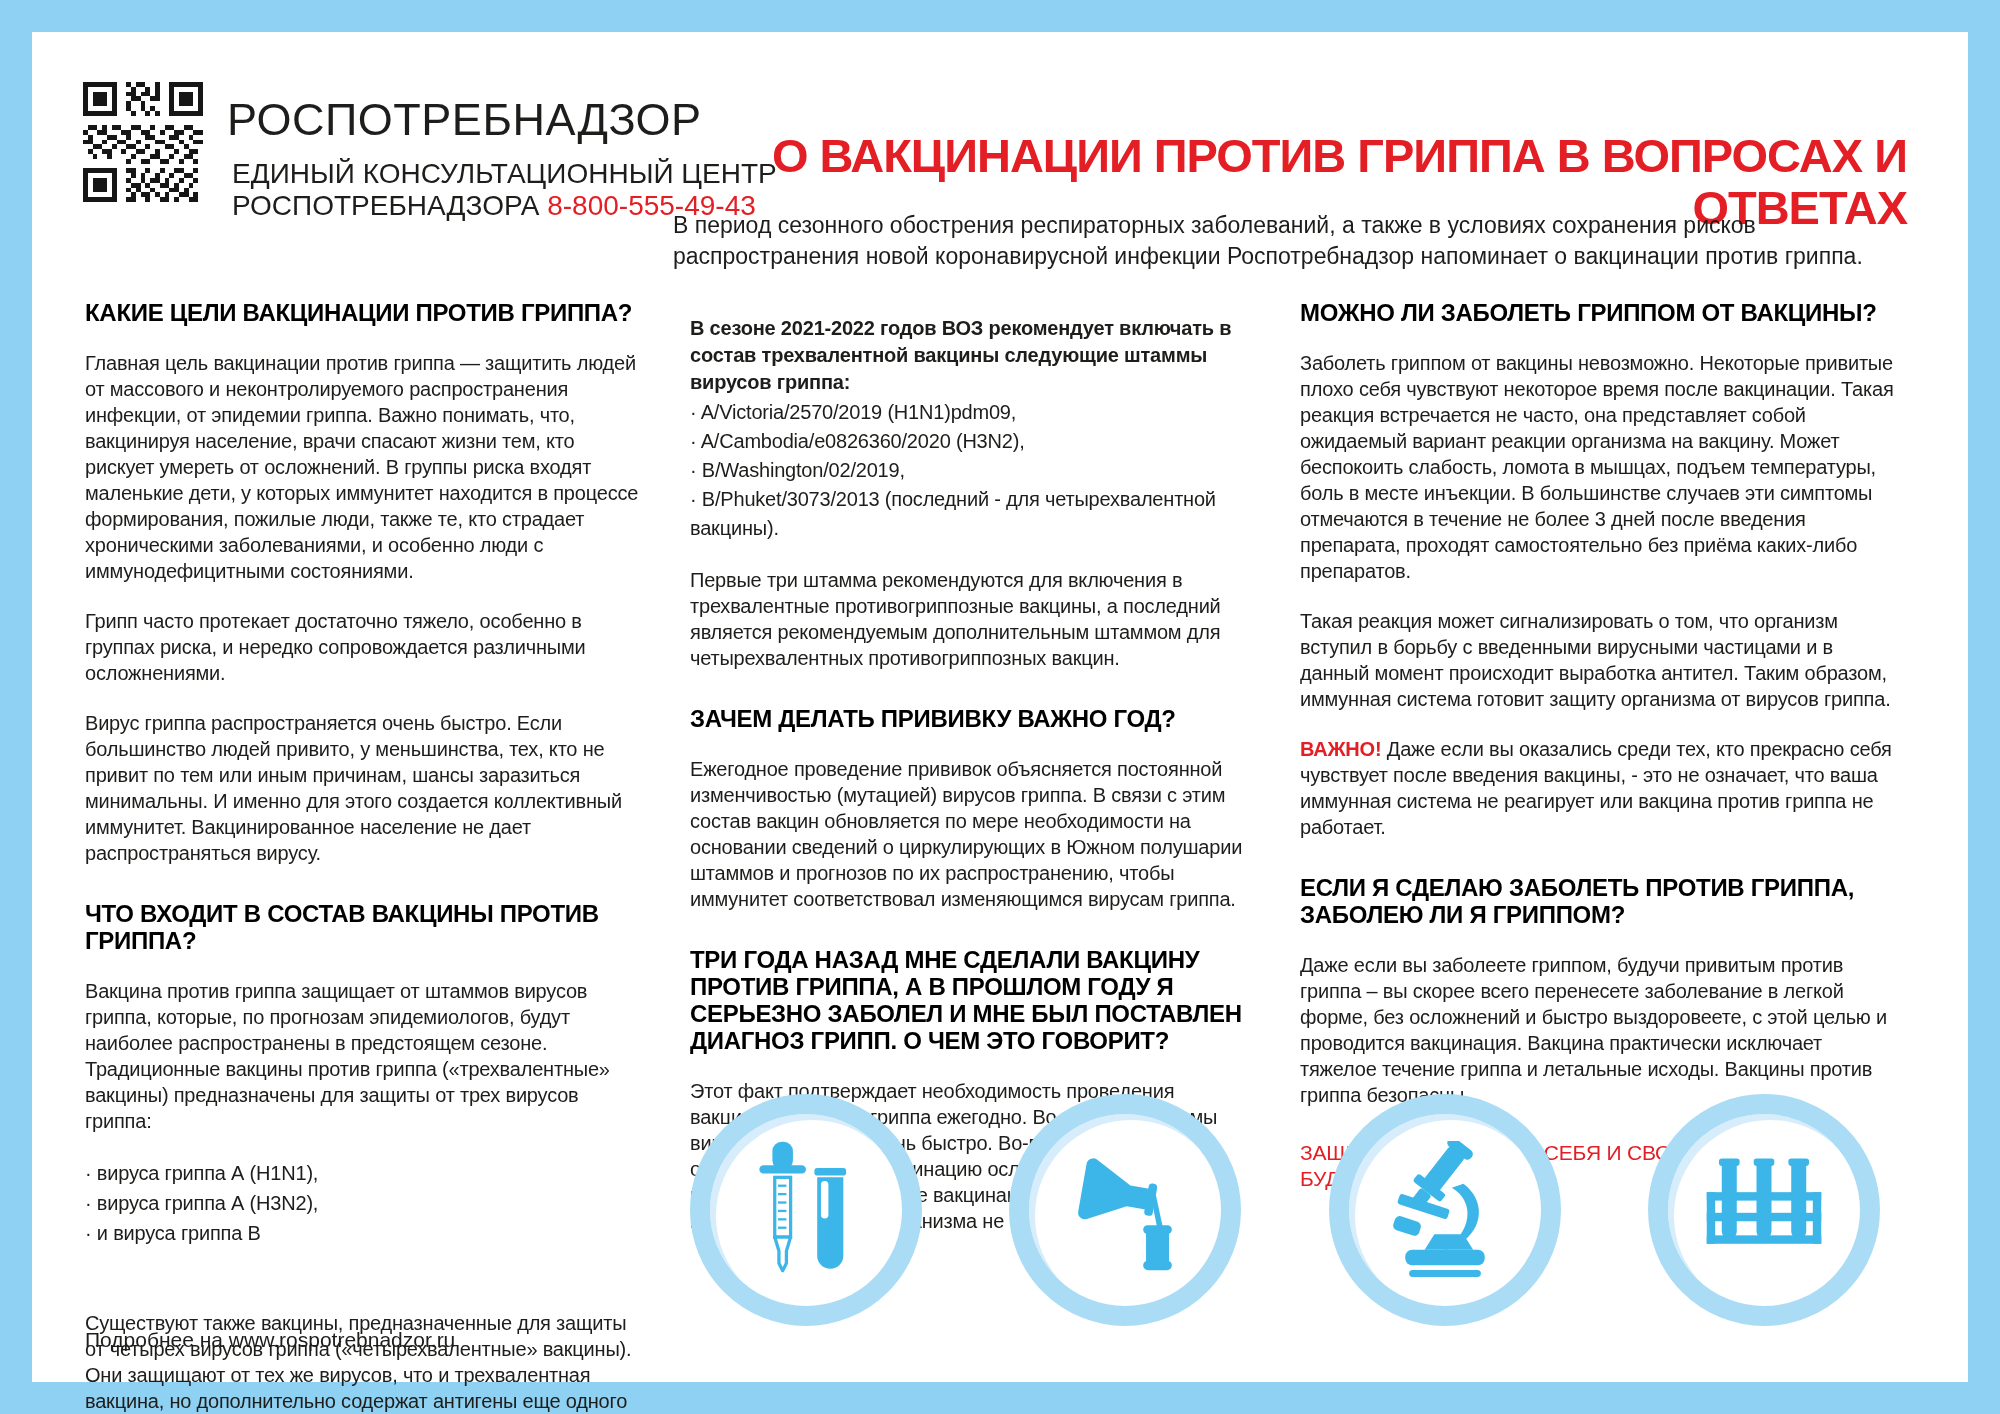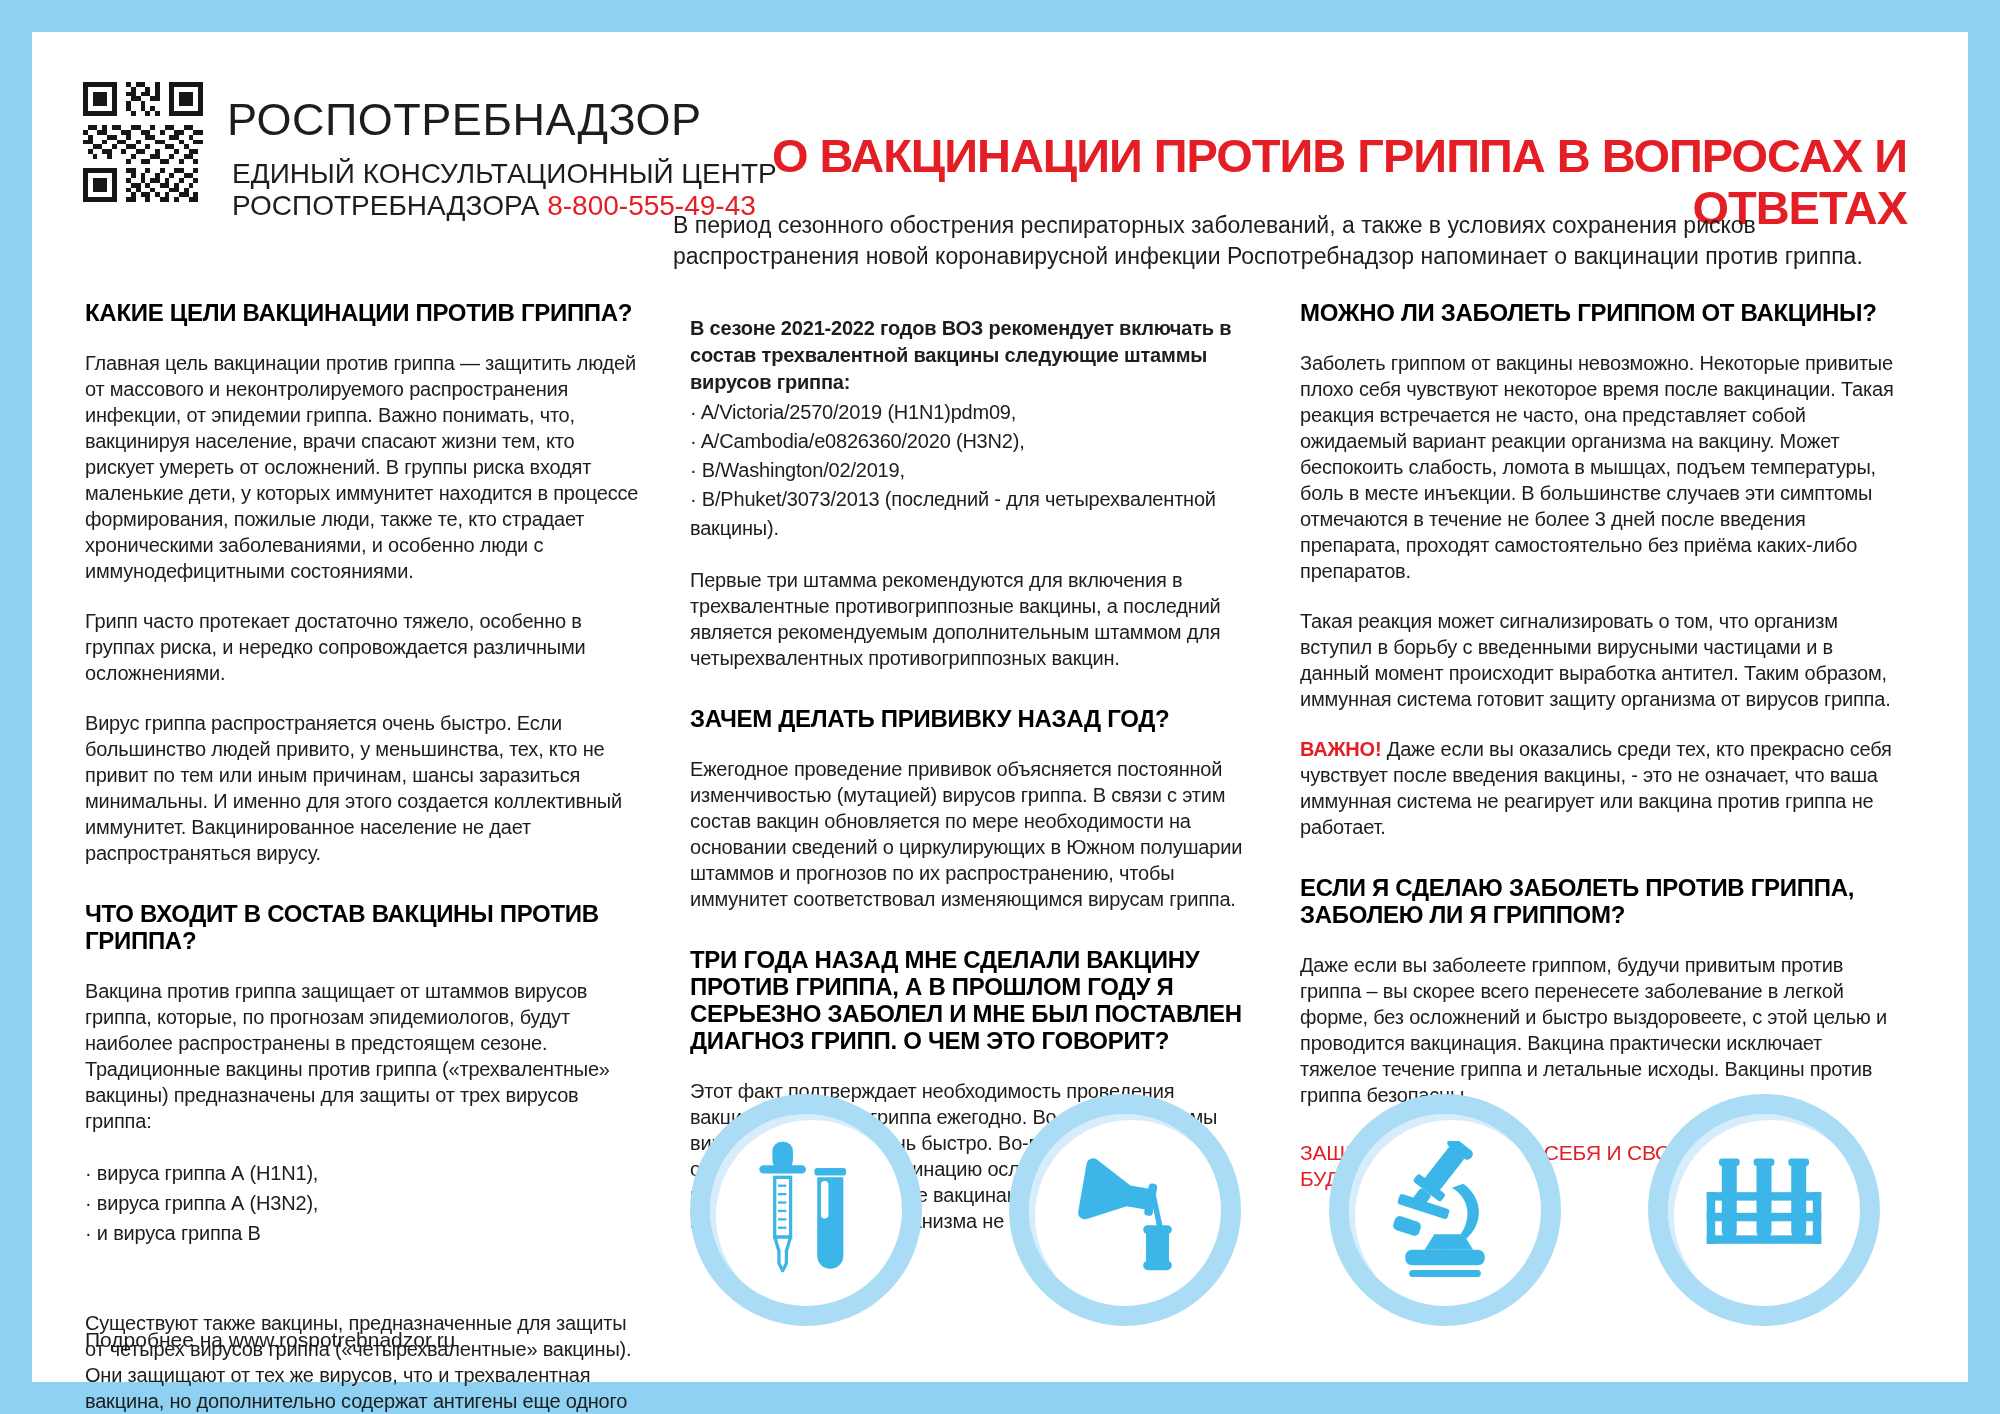--- a/index.html
+++ b/index.html
@@ -185,21 +185,21 @@
 
     <div class="col col2">
       <div class="lead-bold">В сезоне 2021-2022 годов ВОЗ рекомендует включать в состав трехвалентной вакцины следующие штаммы вирусов гриппа:</div>
       <ul class="plain tight">
         <li>· A/Victoria/2570/2019 (H1N1)pdm09,</li>
         <li>· A/Cambodia/e0826360/2020 (H3N2),</li>
         <li>· B/Washington/02/2019,</li>
         <li>· B/Phuket/3073/2013 (последний - для четырехвалентной вакцины).</li>
       </ul>
       <p>Первые три штамма рекомендуются для включения в трехвалентные противогриппозные вакцины, а последний является рекомендуемым дополнительным штаммом для четырехвалентных противогриппозных вакцин.</p>
-      <div class="qa-h">ЗАЧЕМ ДЕЛАТЬ ПРИВИВКУ НАЗАД ГОД?</div>
+      <div class="qa-h">ЗАЧЕМ ДЕЛАТЬ ПРИВИВКУ ВАЖНО ГОД?</div>
       <p>Ежегодное проведение прививок объясняется постоянной изменчивостью (мутацией) вирусов гриппа. В связи с этим состав вакцин обновляется по мере необходимости на основании сведений о циркулирующих в Южном полушарии штаммов и прогнозов по их распространению, чтобы иммунитет соответствовал изменяющимся вирусам гриппа.</p>
       <div class="qa-h">ТРИ ГОДА НАЗАД МНЕ СДЕЛАЛИ ВАКЦИНУ ПРОТИВ ГРИППА, А В ПРОШЛОМ ГОДУ Я СЕРЬЕЗНО ЗАБОЛЕЛ И МНЕ БЫЛ ПОСТАВЛЕН ДИАГНОЗ ГРИПП. О ЧЕМ ЭТО ГОВОРИТ?</div>
       <p>Этот факт подтверждает необходимость проведения вакцинации против гриппа ежегодно. Во-первых, штаммы вирусов меняются очень быстро. Во-вторых – иммунный ответ организма на вакцинацию ослабевает с течением времени. В вашем случае вакцинация трехлетней давности никакой защиты для организма не обеспечивает.</p>
     </div>
 
     <div class="col col3">
       <div class="qa-h first">МОЖНО ЛИ ЗАБОЛЕТЬ ГРИППОМ ОТ ВАКЦИНЫ?</div>
       <p>Заболеть гриппом от вакцины невозможно. Некоторые привитые плохо себя чувствуют некоторое время после вакцинации. Такая реакция встречается не часто, она представляет собой ожидаемый вариант реакции организма на вакцину. Может беспокоить слабость, ломота в мышцах, подъем температуры, боль в месте инъекции. В большинстве случаев эти симптомы отмечаются в течение не более 3 дней после введения препарата, проходят самостоятельно без приёма каких-либо препаратов.</p>
       <p>Такая реакция может сигнализировать о том, что организм вступил в борьбу с введенными вирусными частицами и в данный момент происходит выработка антител. Таким образом, иммунная система готовит защиту организма от вирусов гриппа.</p>
       <p><span class="imp">ВАЖНО!</span><span> Даже если вы оказались среди тех, кто прекрасно себя чувствует после введения вакцины, - это не означает, что ваша иммунная система не реагирует или вакцина против гриппа не работает.</span></p>

